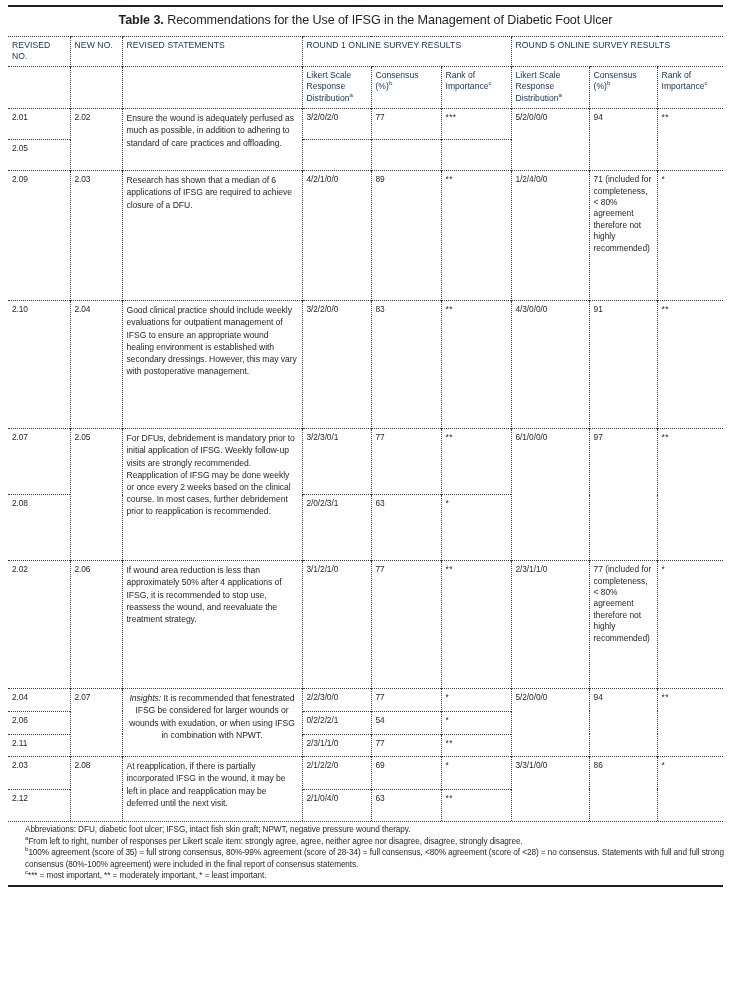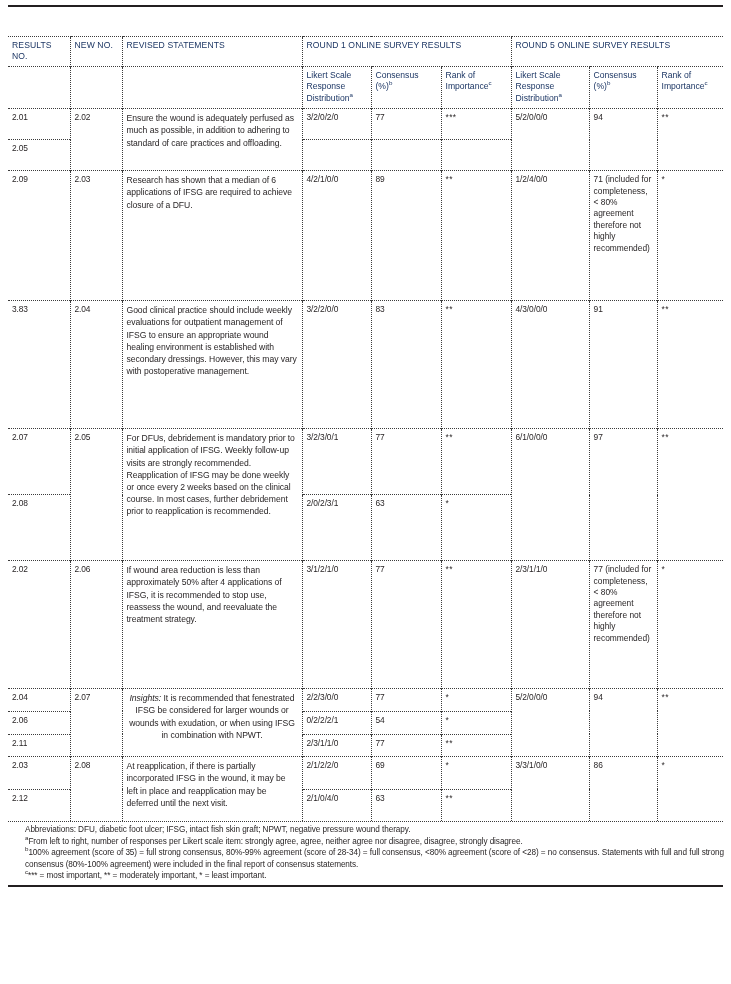--- a/index.html
+++ b/index.html
@@ -93,36 +93,37 @@
     background:#231f20;
   }
 </style>
 </head>
 <body>
 
 <div id="sheet">
 
   <div class="top-rule"></div>
 
+  <div class="title"><b>Table 3.</b><span> Recommendations for the Use of IFSG in the Management of Diabetic Foot Ulcer</span></div>
 
   <table class="t">
     <colgroup>
       <col style="width:62px">
       <col style="width:52px">
       <col style="width:180px">
       <col style="width:69px">
       <col style="width:70px">
       <col style="width:70px">
       <col style="width:78px">
       <col style="width:68px">
       <col style="width:66px">
     </colgroup>
     <thead>
       <tr>
-        <th class="hd dt">RESULTS NO.</th>
+        <th class="hd dt">REVISED NO.</th>
         <th class="hd dt dl">NEW NO.</th>
         <th class="hd dt dl">REVISED STATEMENTS</th>
         <th class="hd dt dl" colspan="3">ROUND 1 ONLINE SURVEY RESULTS</th>
         <th class="hd dt dl" colspan="3">ROUND 5 ONLINE SURVEY RESULTS</th>
       </tr>
       <tr>
         <td class="sub dt"></td>
         <td class="sub dt dl"></td>
         <td class="sub dt dl"></td>
         <td class="sub dt dl"><span>Likert Scale Response Distribution</span><sup>a</sup></td>
@@ -156,21 +157,21 @@
           <td class="num dt dl" rowspan="1">2.03</td>
           <td class="stmt dt dl" rowspan="1" style="height: 130px;"><span>Research has shown that a median of 6 applications of IFSG are required to achieve closure of a DFU.</span></td>
           <td class="val dt dl">4/2/1/0/0</td>
           <td class="val dt dl">89</td>
           <td class="rank dt dl">**</td>
           <td class="val dt dl" rowspan="1">1/2/4/0/0</td>
           <td class="cons dt dl" rowspan="1">71 (included for completeness, &lt; 80% agreement therefore not highly recommended)</td>
           <td class="rank dt dl" rowspan="1">*</td>
         </tr>
         <tr>
-          <td class="num dt">3.83</td>
+          <td class="num dt">2.10</td>
           <td class="num dt dl" rowspan="1">2.04</td>
           <td class="stmt dt dl" rowspan="1" style="height: 128px;"><span>Good clinical practice should include weekly evaluations for outpatient management of IFSG to ensure an appropriate wound healing environment is established with secondary dressings. However, this may vary with postoperative management.</span></td>
           <td class="val dt dl">3/2/2/0/0</td>
           <td class="val dt dl">83</td>
           <td class="rank dt dl">**</td>
           <td class="val dt dl" rowspan="1">4/3/0/0/0</td>
           <td class="cons dt dl" rowspan="1">91</td>
           <td class="rank dt dl" rowspan="1">**</td>
         </tr>
         <tr>

